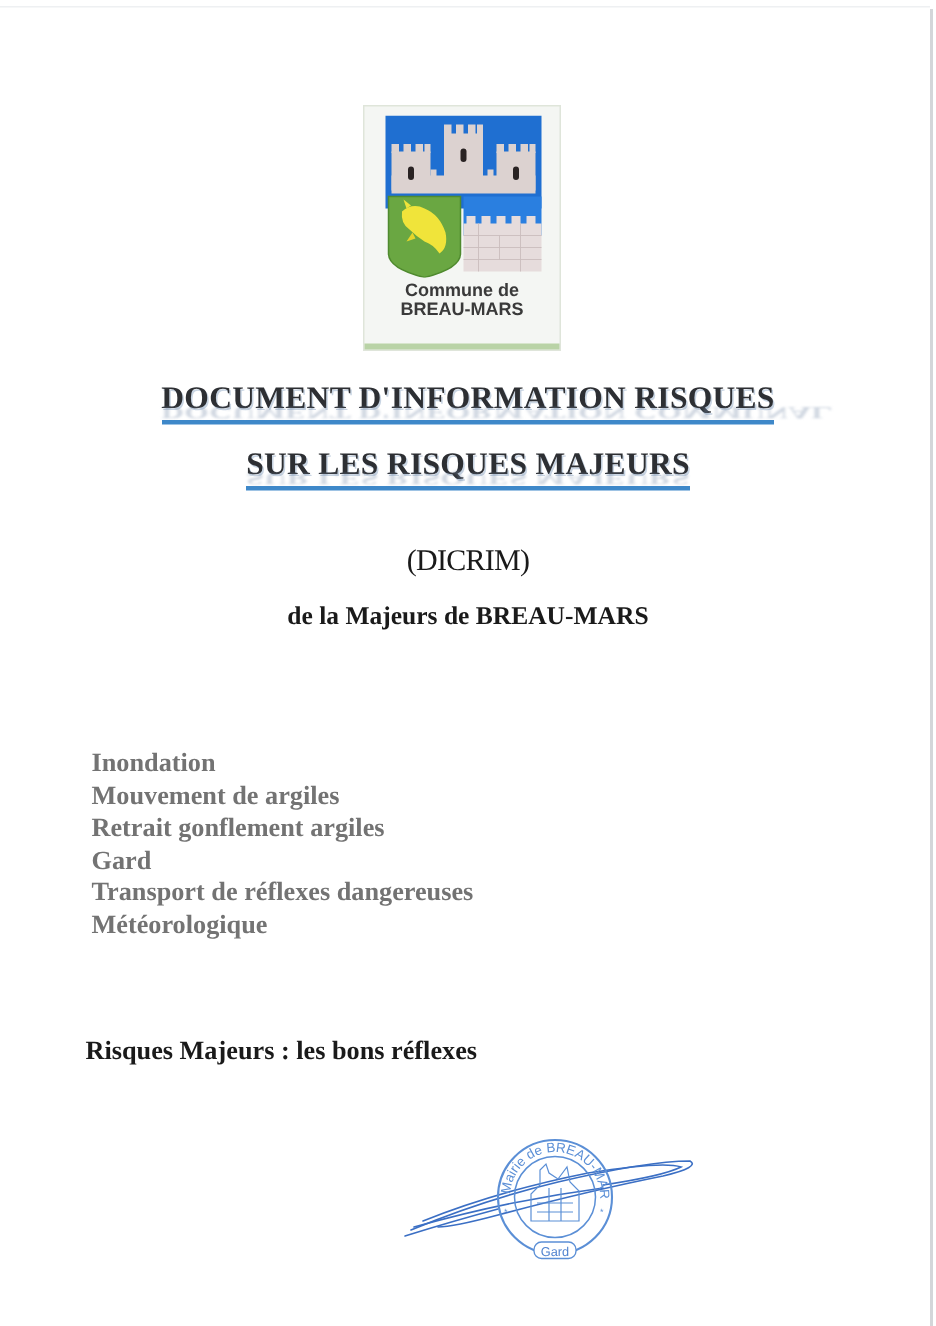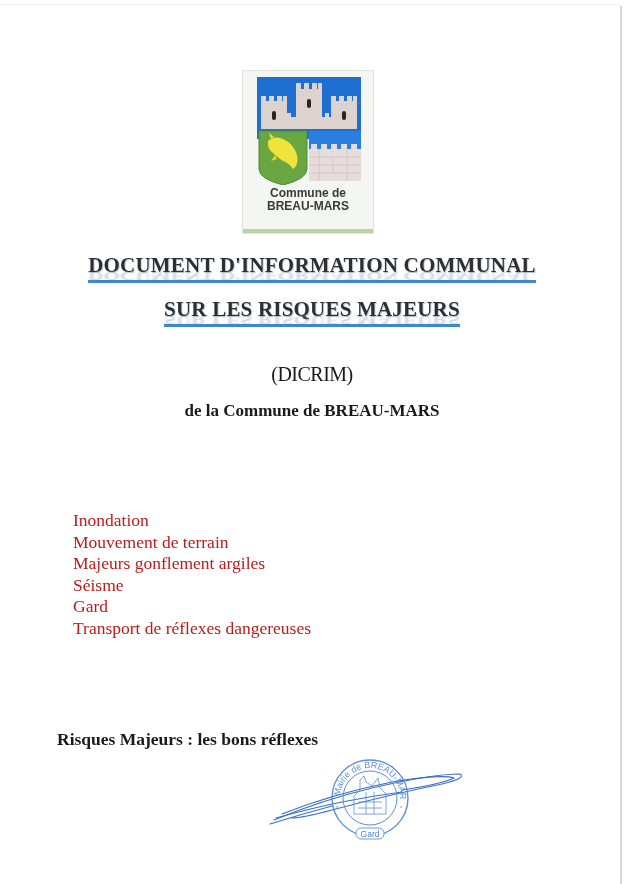--- a/index.html
+++ b/index.html
@@ -115,38 +115,37 @@
       font-family: "Liberation Serif", serif;
       font-weight: bold;
       font-size: 17px;
       color: #1a1a1a;
     }
 
     
     .risk-list {
       position: absolute;
       left: 57px; top: 494px;
-      margin: 16px; padding: 0;
+      margin: 4px; padding: 0;
       list-style: none;
       font-family: "Liberation Serif", serif;
-      font-weight: normal;
+      font-weight: bold;
       font-size: 17.5px;
       line-height: 21.6px;
-      color: #b91c1c;
+      color: #737373;
     }
     .risk-list li { margin: 0; padding: 0; }
 
     .reflexes {
       position: absolute;
       left: 57px; top: 690px;
       font-family: "Liberation Serif", serif;
       font-weight: bold;
       font-size: 17.5px;
       color: #1a1a1a;
-      margin-top: 39px;
     }
 
     
     .stamp-wrap {
       position: absolute;
       left: 262px; top: 748px;
       width: 210px; height: 100px;
     }
   </style>
 </head>
@@ -217,36 +216,36 @@
       <path d="M22 78 L18 84 L24 82 Z" fill="#e6d52a"></path>
     </svg>
     <div class="logo-caption">
       <div>Commune de</div>
       <div>BREAU-MARS</div>
     </div>
     <div class="logo-base"></div>
   </div>
 
   <div class="headline headline-1">
-    <span data-reflect="DOCUMENT  D'INFORMATION COMMUNAL">DOCUMENT  D'INFORMATION COMMUNAL</span>
+    <span data-reflect="DOCUMENT  D'INFORMATION COMMUNAL">DOCUMENT  D'INFORMATION RISQUES</span>
   </div>
   <div class="headline headline-2">
     <span data-reflect="SUR LES RISQUES MAJEURS">SUR LES RISQUES MAJEURS</span>
   </div>
 
   <div class="acronym">(DICRIM)</div>
-  <div class="subtitle">de la Commune de BREAU-MARS</div>
+  <div class="subtitle">de la Majeurs de BREAU-MARS</div>
 
   <ul class="risk-list">
     <li>Inondation</li>
-    <li>Mouvement de terrain</li>
-    <li>Majeurs gonflement argiles</li>
-    <li>Séisme</li>
+    <li>Mouvement de argiles</li>
+    <li>Retrait gonflement argiles</li>
     <li>Gard</li>
     <li>Transport de réflexes dangereuses</li>
+    <li>Météorologique</li>
   </ul>
 
   <div class="reflexes">Risques Majeurs : les bons réflexes</div>
 
   <div class="stamp-wrap">
     <svg width="210" height="100" viewBox="0 0 210 100">
       <defs>
         <path id="stampArcTop" d="M 108 50 m -30 0 a 30 30 0 1 1 60 0"></path>
       </defs>
 

